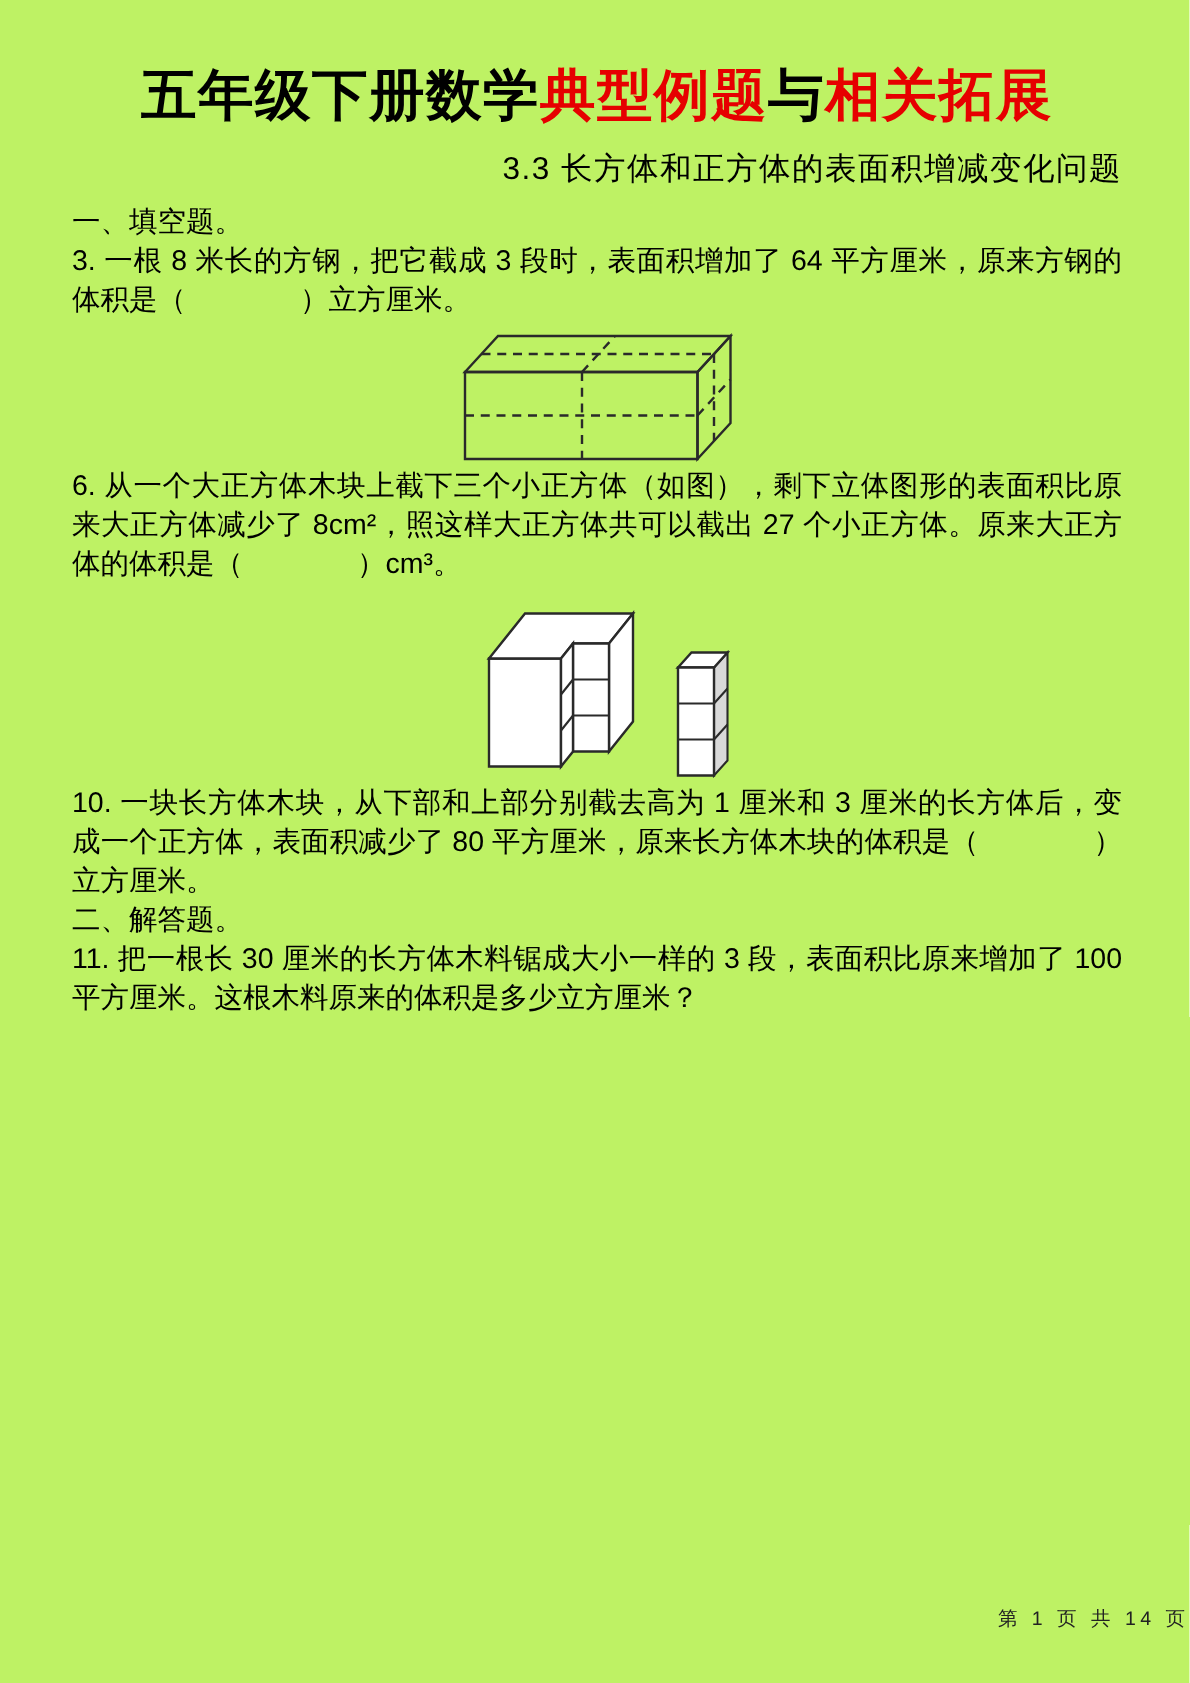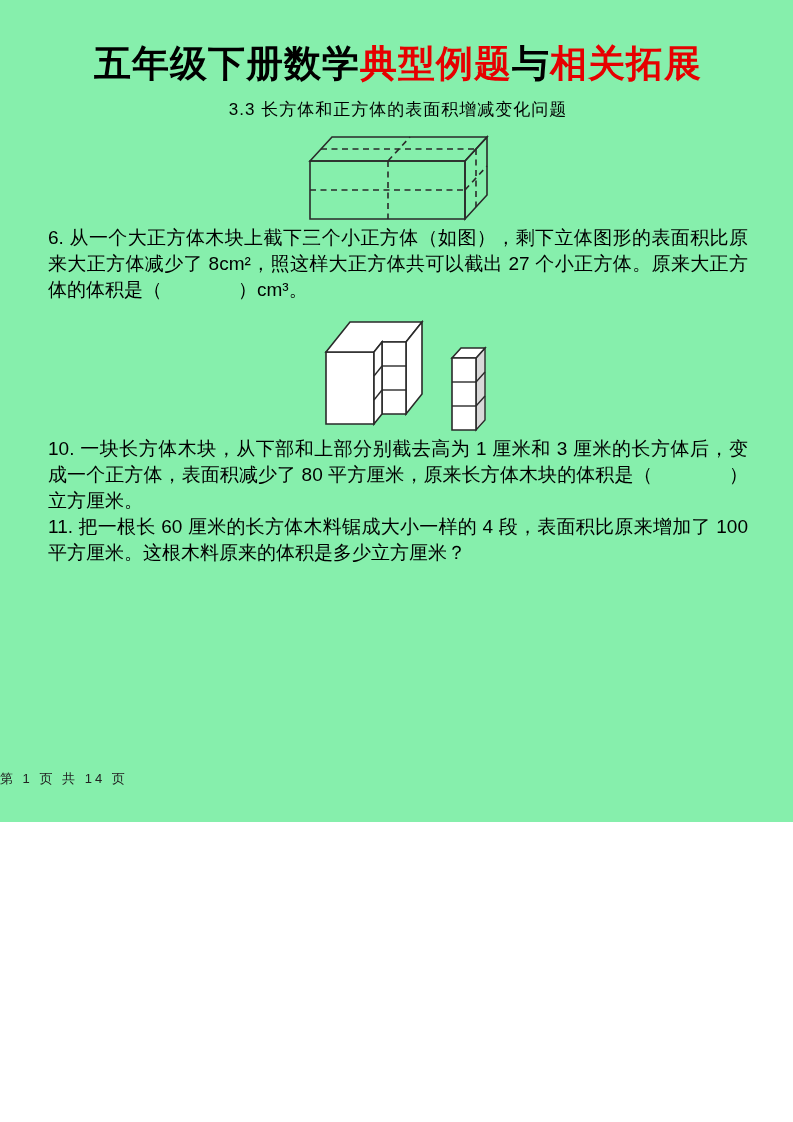--- a/index.html
+++ b/index.html
@@ -3,41 +3,41 @@
 <meta charset="utf-8">
 <style>
   :root{
     --accent-red:#e60000;
     --figure-shade:#d9d9d9;
     --ink:#000000;
   }
   html,body{margin:0;padding:0;background:#ffffff;}
   .page{
     position:relative;
-    width:793px;height:822px;
-    background:#86efac;
+    width:793px;height:1122px;
+    background:#bef264;
     color:var(--ink);
     font-family:"Liberation Sans","DejaVu Sans",sans-serif;
     overflow:hidden;
   }
   .content{padding:40px 45px 0 48px;}
   .title{
     margin:0;
     text-align:center;
     font-size:37px;
     font-weight:bold;
     line-height:1.3;
     letter-spacing:1px;
     white-space:nowrap;
   }
   .title .red{color:var(--accent-red);}
   .subtitle{
     margin:10px 0 10px 0;
-    text-align:center;
-    font-size:17px;
+    text-align:right;
+    font-size:21px;
     font-weight:normal;
     letter-spacing:1px;
   }
   .q{
     margin:0;
     font-size:19px;
     line-height:26px;
     text-align:justify;
     text-justify:inter-ideograph;
   }
@@ -46,37 +46,39 @@
   .fig2{margin:3px 0 2px 272px;}
   .figure svg .solid{fill:none;stroke:#2a2a2a;stroke-width:1.6;stroke-linejoin:miter;}
   .figure svg .dashed{fill:none;stroke:#2a2a2a;stroke-width:1.6;stroke-dasharray:6 4.5;}
   .figure svg .thin{fill:none;stroke:#2a2a2a;stroke-width:1.4;}
   .figure svg .whiteface{fill:#ffffff;stroke:#2a2a2a;stroke-width:1.6;stroke-linejoin:miter;}
   .figure svg .shadeface{fill:var(--figure-shade);stroke:#2a2a2a;stroke-width:1.4;stroke-linejoin:miter;}
   .footer{
     position:absolute;
     left:0;right:0;
     bottom:34px;
-    text-align:left;
+    text-align:right;
     font-size:13px;
     letter-spacing:3px;
     color:#222222;
     margin-top:36px;
   }
 </style>
 </head>
 <body>
 
 <div class="page">
   <div class="content">
 
     <h1 class="title"><span>五年级下册数学</span><span class="red">典型例题</span><span>与</span><span class="red">相关拓展</span></h1>
 
     <h2 class="subtitle">3.3 长方体和正方体的表面积增减变化问题</h2>
 
+    <p class="q">一、填空题。</p>
+    <p class="q">3. 一根 8 米长的方钢，把它截成 3 段时，表面积增加了 64 平方厘米，原来方钢的体积是（　　　　）立方厘米。</p>
 
     <div class="figure fig1">
       <svg width="200" height="92" viewBox="0 0 200 92">
 
         <polygon class="solid" points="10,30 165,30 165,88 10,88"></polygon>
         <polygon class="solid" points="10,30 32,6 187,6 165,30"></polygon>
         <polygon class="solid" points="165,30 187,6 187,64 165,88"></polygon>
 
         <line class="dashed" x1="10" y1="59" x2="165" y2="59"></line>
         <line class="dashed" x1="165" y1="59" x2="187" y2="35"></line>
@@ -110,18 +112,19 @@
         <polygon class="whiteface" points="132,52 141,42 165,42 156,52"></polygon>
         <polygon class="whiteface" points="132,52 156,52 156,124 132,124"></polygon>
         <line class="thin" x1="132" y1="76" x2="156" y2="76"></line>
         <line class="thin" x1="132" y1="100" x2="156" y2="100"></line>
         <line class="thin" x1="156" y1="76" x2="165" y2="66"></line>
         <line class="thin" x1="156" y1="100" x2="165" y2="90"></line>
       </svg>
     </div>
 
     <p class="q">10. 一块长方体木块，从下部和上部分别截去高为 1 厘米和 3 厘米的长方体后，变成一个正方体，表面积减少了 80 平方厘米，原来长方体木块的体积是（　　　　）立方厘米。</p>
-    <p class="q">11. 把一根长 60 厘米的长方体木料锯成大小一样的 4 段，表面积比原来增加了 100 平方厘米。这根木料原来的体积是多少立方厘米？</p>
+    <p class="q">二、解答题。</p>
+    <p class="q">11. 把一根长 30 厘米的长方体木料锯成大小一样的 3 段，表面积比原来增加了 100 平方厘米。这根木料原来的体积是多少立方厘米？</p>
 
   </div>
 
   <div class="footer">第 1 页 共 14 页</div>
 </div>
 
 </body></html>

